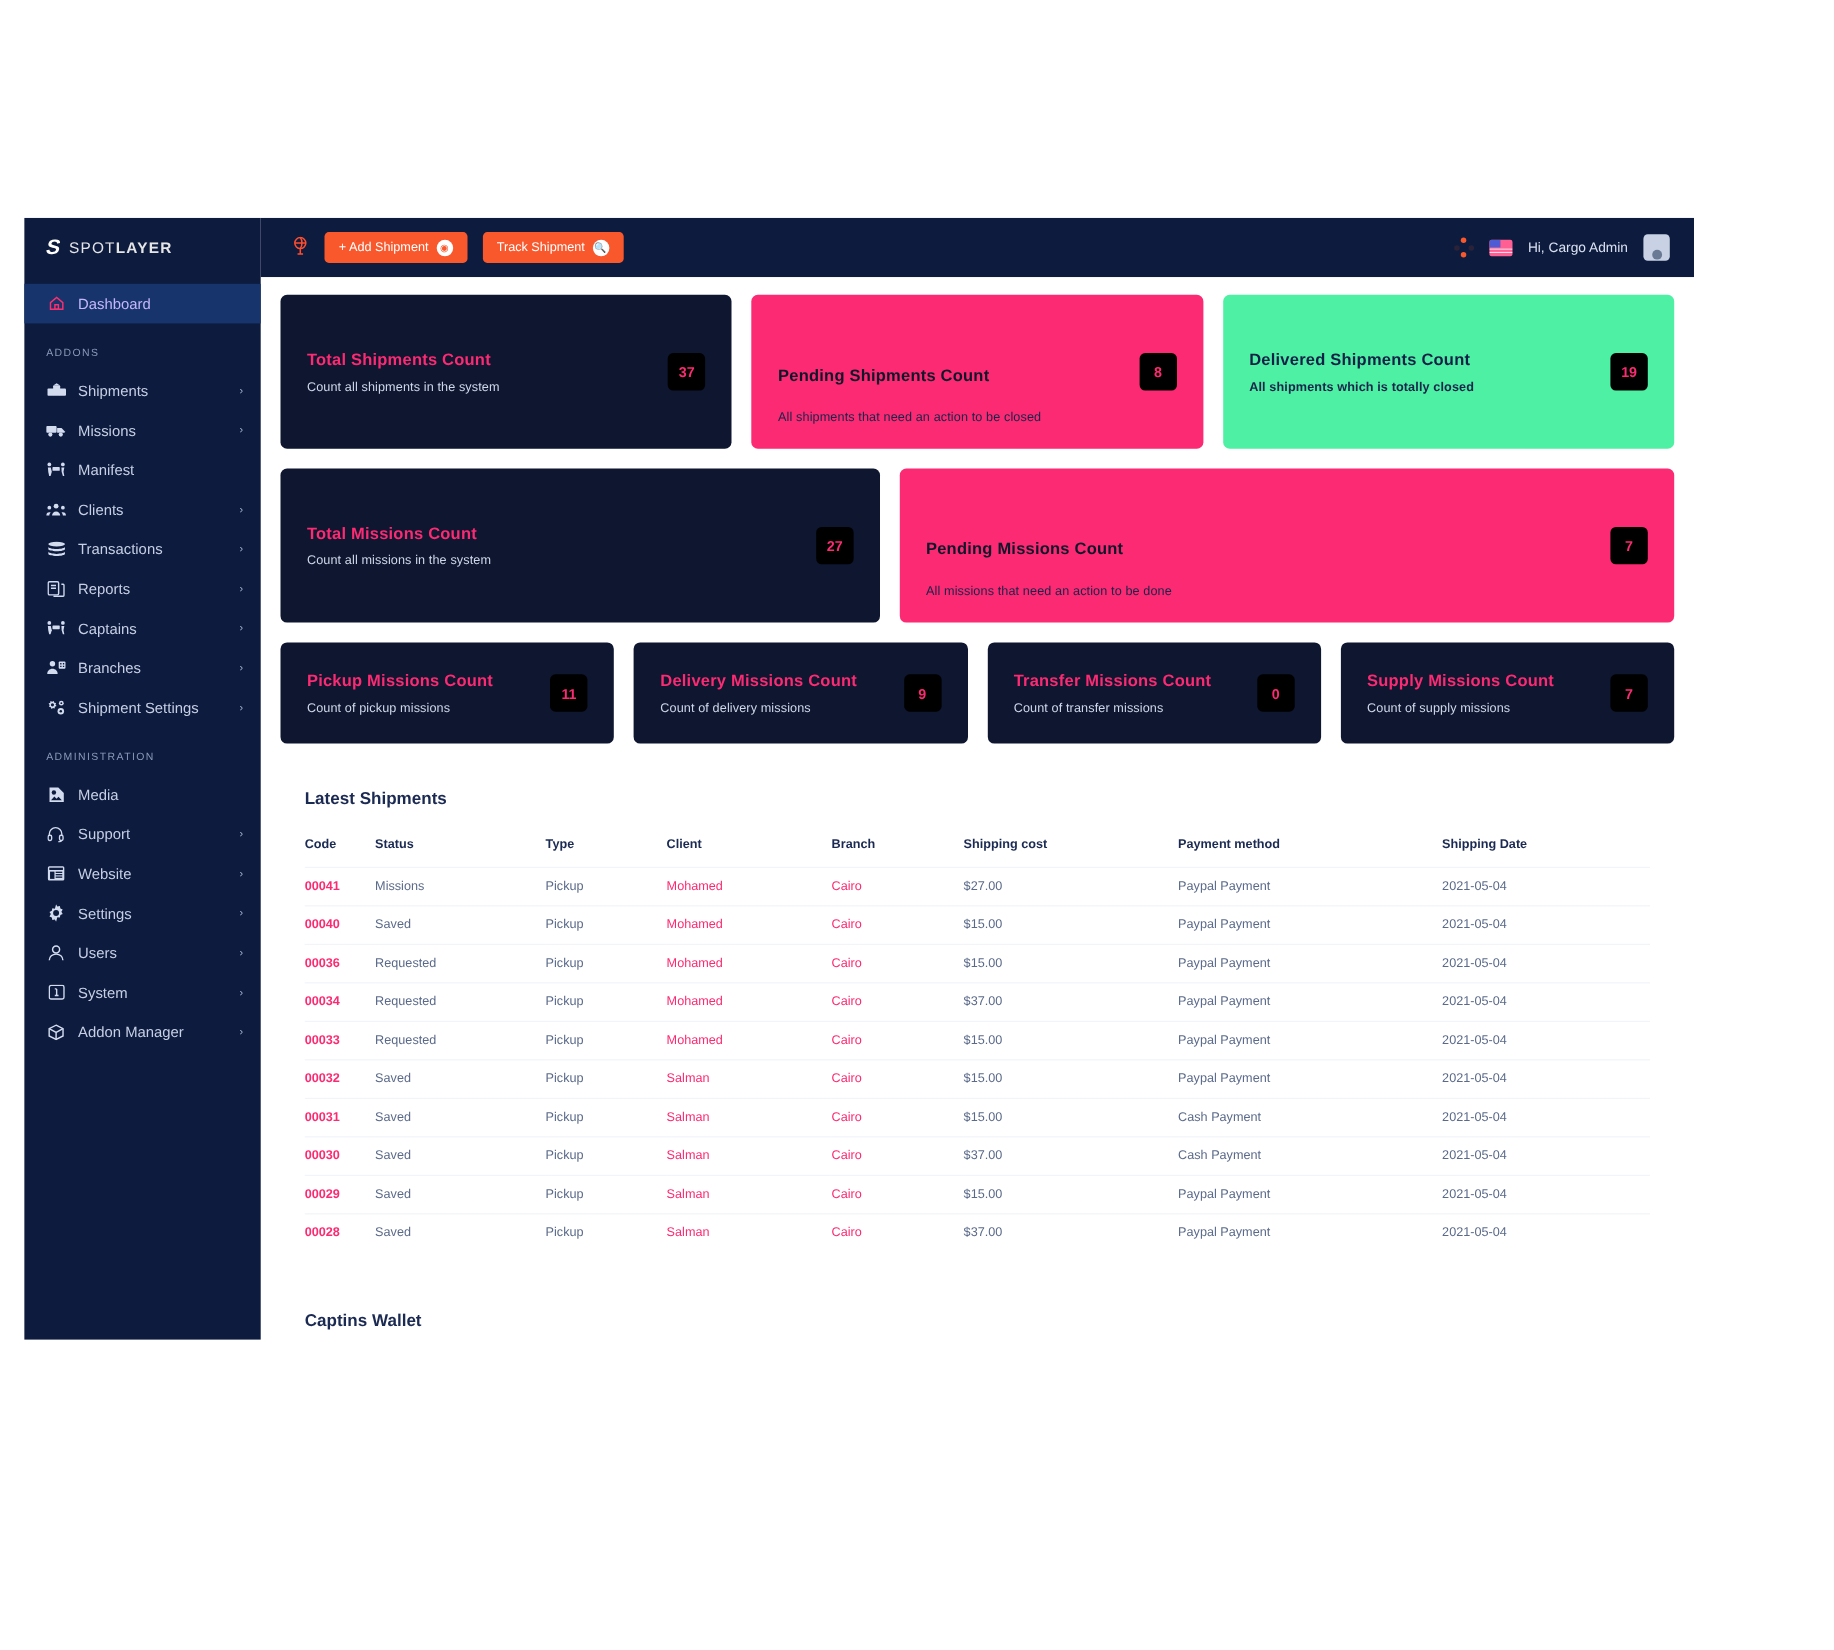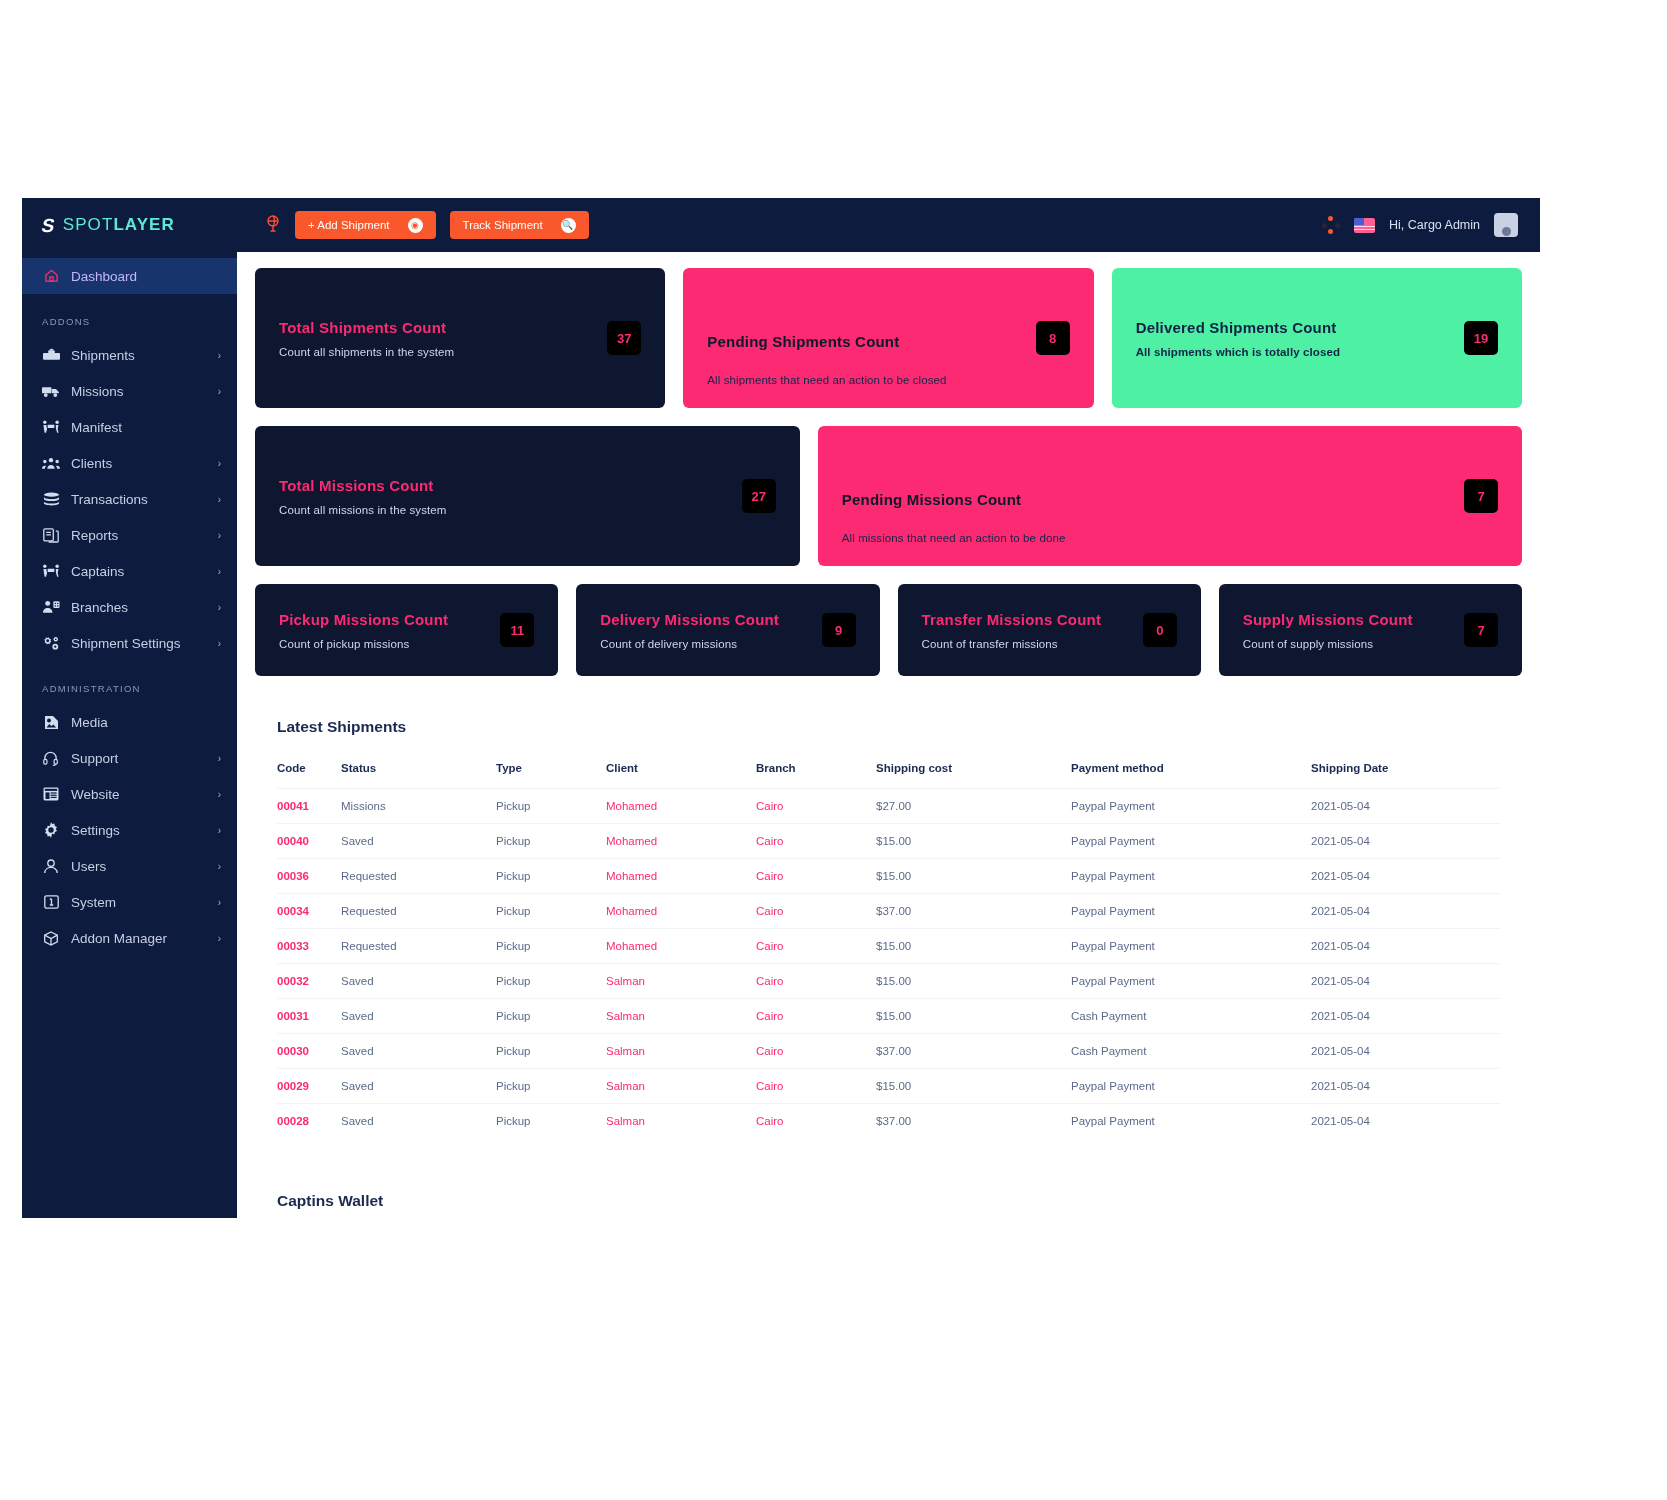--- a/index.html
+++ b/index.html
@@ -33,22 +33,22 @@
     gap: 8px;
   }
   .brand-mark {
     color: #ffffff;
     font-size: 19px;
     font-weight: bold;
     transform: skewX(-12deg);
     line-height: 1;
   }
   .brand-text {
-    color: #5eead4;
-    font-size: 17px;
+    color: #e5e5e5;
+    font-size: 14px;
     letter-spacing: 1.1px;
   }
   .brand-text b { font-weight: bold; }
   .brand-text span.light { font-weight: 300; }
 
   .nav-item {
     display: flex;
     align-items: center;
     height: 36px;
     padding-left: 20px;
@@ -107,21 +107,21 @@
     background: #f9582c;
     color: #ffffff;
     border: none;
     border-radius: 4px;
     height: 28px;
     padding: 10px 13px;
     font-size: 11.5px;
     font-family: inherit;
     display: inline-flex;
     align-items: center;
-    gap: 18px;
+    gap: 7px;
     cursor: pointer;
     white-space: nowrap;
   }
   .btn-orange .bicon {
     width: 15px; height: 15px;
     border-radius: 50%;
     background: #ffffff;
     color: #f9582c;
     font-size: 9px;
     display: inline-flex;

